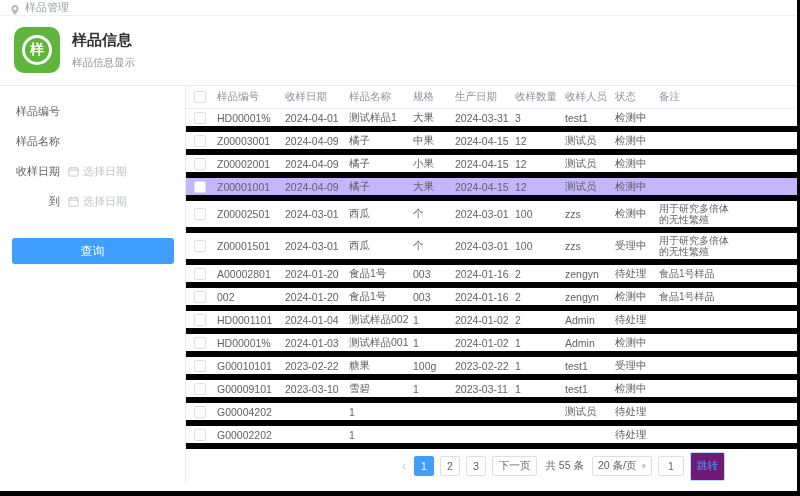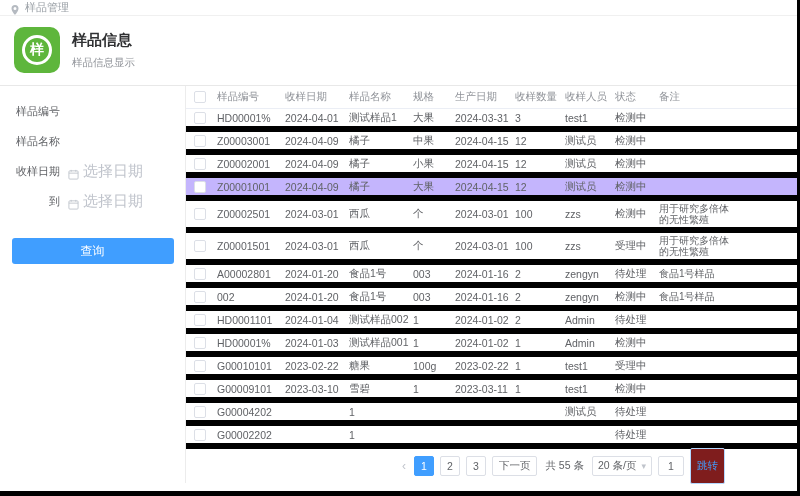--- a/index.html
+++ b/index.html
@@ -15,21 +15,21 @@
   .sample-icon .ring { width:30px; height:30px; border:3px solid #fff; border-radius:50%; display:flex; align-items:center; justify-content:center; color:#fff; font-size:14px; font-weight:bold; }
   .page-title { font-size:15px; font-weight:bold; color:#303133; margin-bottom:6px; }
   .page-subtitle { font-size:10.5px; color:#909399;text-align:right; }
 
   .content { display:flex; height:397px; }
 
   .sidebar { width:186px; border-right:1px solid #ececec; padding-top:10px; flex-shrink:0; }
   .form-row { display:flex; align-items:center; height:30px; padding-left:6px; }
   .form-label { width:62px; text-align:right; font-size:11px; color:#606266; padding-right:8px; flex-shrink:0; }
   .form-input { border:none; outline:none; width:100px; font-size:11px; color:#606266; background:transparent; }
-  .date-box { display:flex; align-items:center; gap:4px; color:#c0c4cc; font-size:15px; }
+  .date-box { display:flex; align-items:center; gap:4px; color:#c0c4cc; font-size:11px; }
   .cal-icon { width:11px; height:11px; display:inline-block; }
   .query-btn { display:block; margin:22px auto 0 auto; width:162px; height:26px; background:#409eff; color:#fff; border:none; border-radius:3px; font-size:12px; cursor:pointer; }
 
   .main { flex:1; display:flex; flex-direction:column; min-width:0; }
   .thead { display:flex; align-items:center; height:23px; border-bottom:1px solid #ebeef5; flex-shrink:0; }
   .thead .cell { color:#909399; }
   .tbody { flex:1; overflow:hidden; }
   .trow { display:flex; align-items:center; min-height:23px; border-bottom:6px solid #000000; background:#fff; }
   .trow.highlighted { background:#c4b5fd; }
   .cell { padding:0 3px; font-size:10.5px; color:#606266; white-space:nowrap; overflow:hidden; flex-shrink:0; }
@@ -49,21 +49,21 @@
 
   .pagination { height:34px; display:flex; align-items:center; justify-content:flex-end; gap:6px; padding-right:72px; flex-shrink:0; }
   .pg-prev { color:#c0c4cc; font-size:12px; padding:0 2px; cursor:pointer; background:none; border:none; }
   .pg-num { min-width:20px; height:20px; border:1px solid #dcdfe6; border-radius:2px; background:#fff; color:#606266; font-size:10.5px; cursor:pointer; }
   .pg-num.active { background:#409eff; border-color:#409eff; color:#fff; }
   .pg-next { height:20px; border:1px solid #dcdfe6; border-radius:2px; background:#fff; color:#606266; font-size:10.5px; padding:0 6px; cursor:pointer; }
   .pg-total { font-size:10.5px; color:#606266; margin:0 2px; }
   .pg-select { height:20px; border:1px solid #dcdfe6; border-radius:2px; background:#fff; color:#606266; font-size:10.5px; display:flex; align-items:center; gap:5px; padding:0 5px; cursor:pointer; }
   .pg-select .caret { color:#c0c4cc; font-size:9px; }
   .pg-jump-input { width:26px; height:20px; border:1px solid #dcdfe6; border-radius:2px; text-align:center; font-size:10.5px; color:#606266; outline:none; }
-  .pg-jump-btn { height:36px; border:1px solid #b3d8ff; border-radius:2px; background:#7f1d1d; color:#409eff; font-size:10.5px; padding:0 6px; cursor:pointer; }
+  .pg-jump-btn { height:29px; border:1px solid #b3d8ff; border-radius:2px; background:#701a75; color:#409eff; font-size:10.5px; padding:0 6px; cursor:pointer; }
 </style>
 </head>
 <body>
 
 <div class="app">
 
   <div class="topbar">
     <span class="pin-icon">
       <svg viewBox="0 0 12 14" width="10" height="12">
           <path d="M6 1a4.2 4.2 0 0 0-4.2 4.2C1.8 8.4 6 13 6 13s4.2-4.6 4.2-7.8A4.2 4.2 0 0 0 6 1zm0 6a1.8 1.8 0 1 1 0-3.6 1.8 1.8 0 0 1 0 3.6z" fill="#b5bac1"></path>

